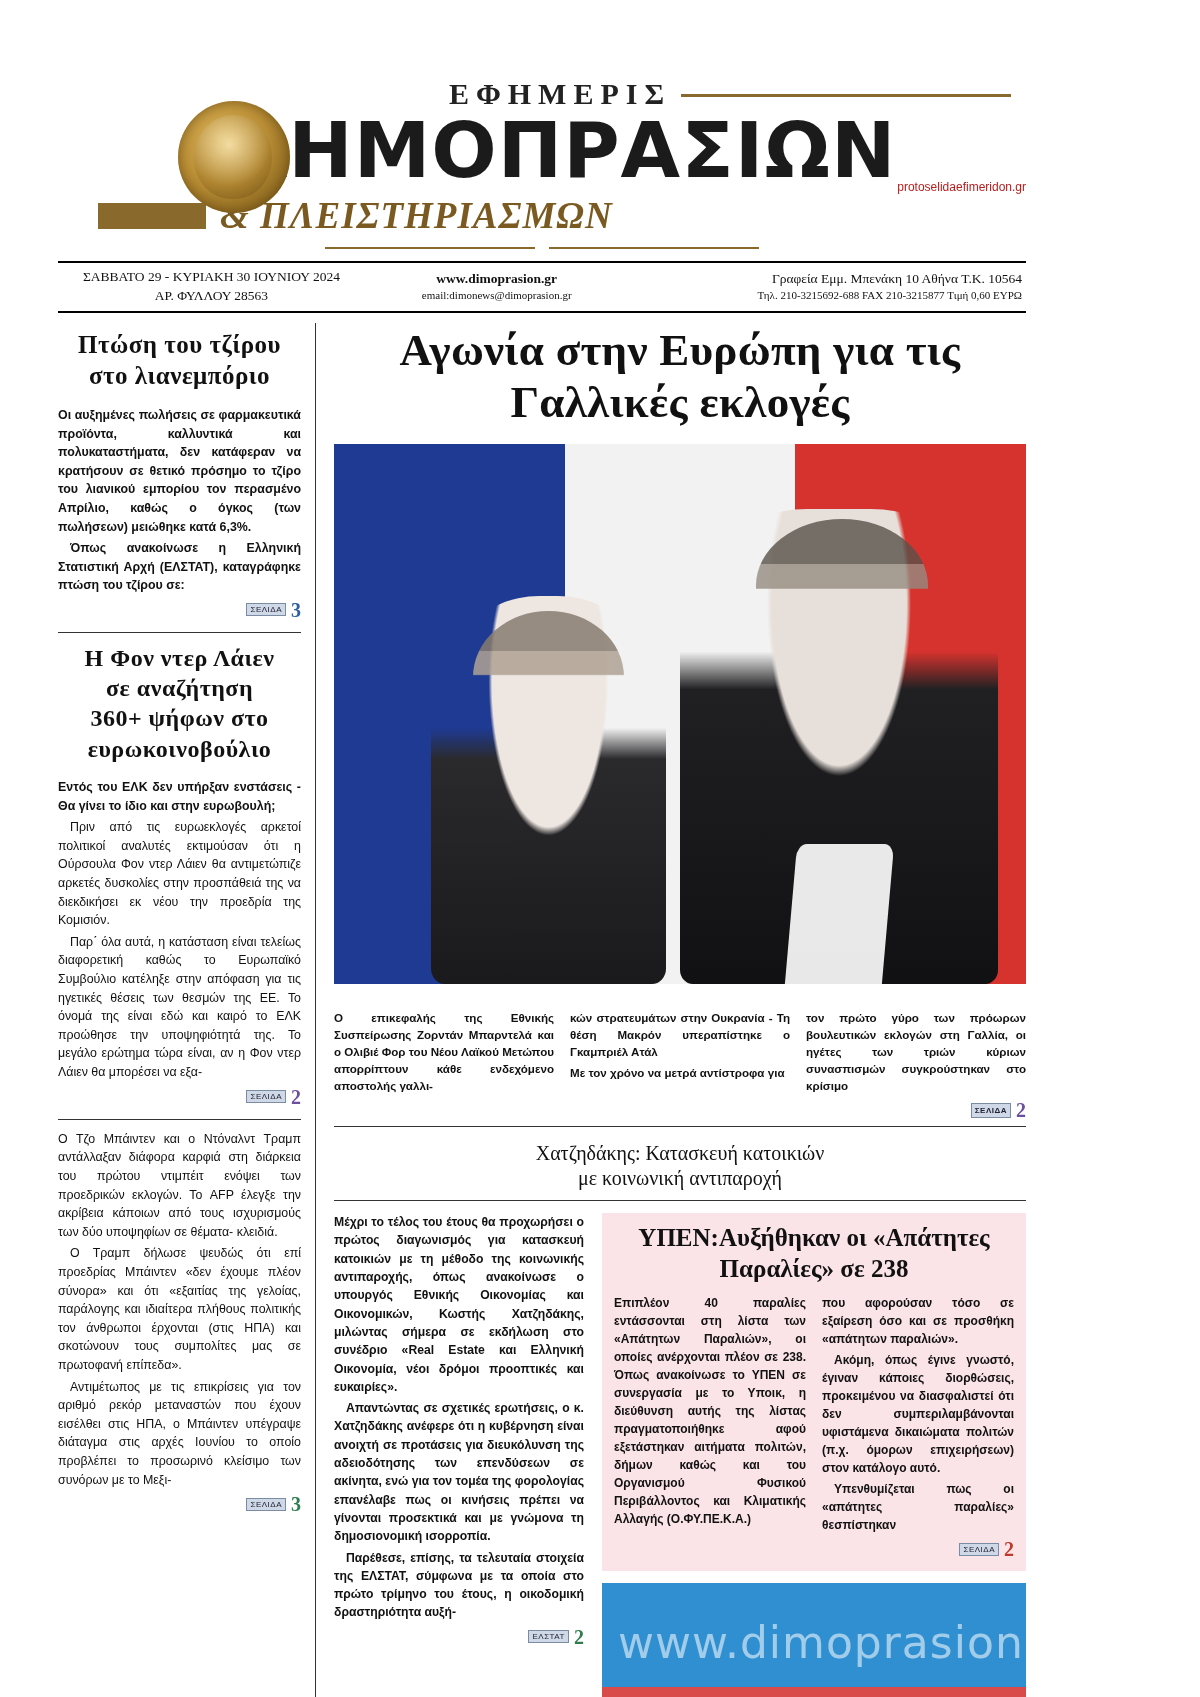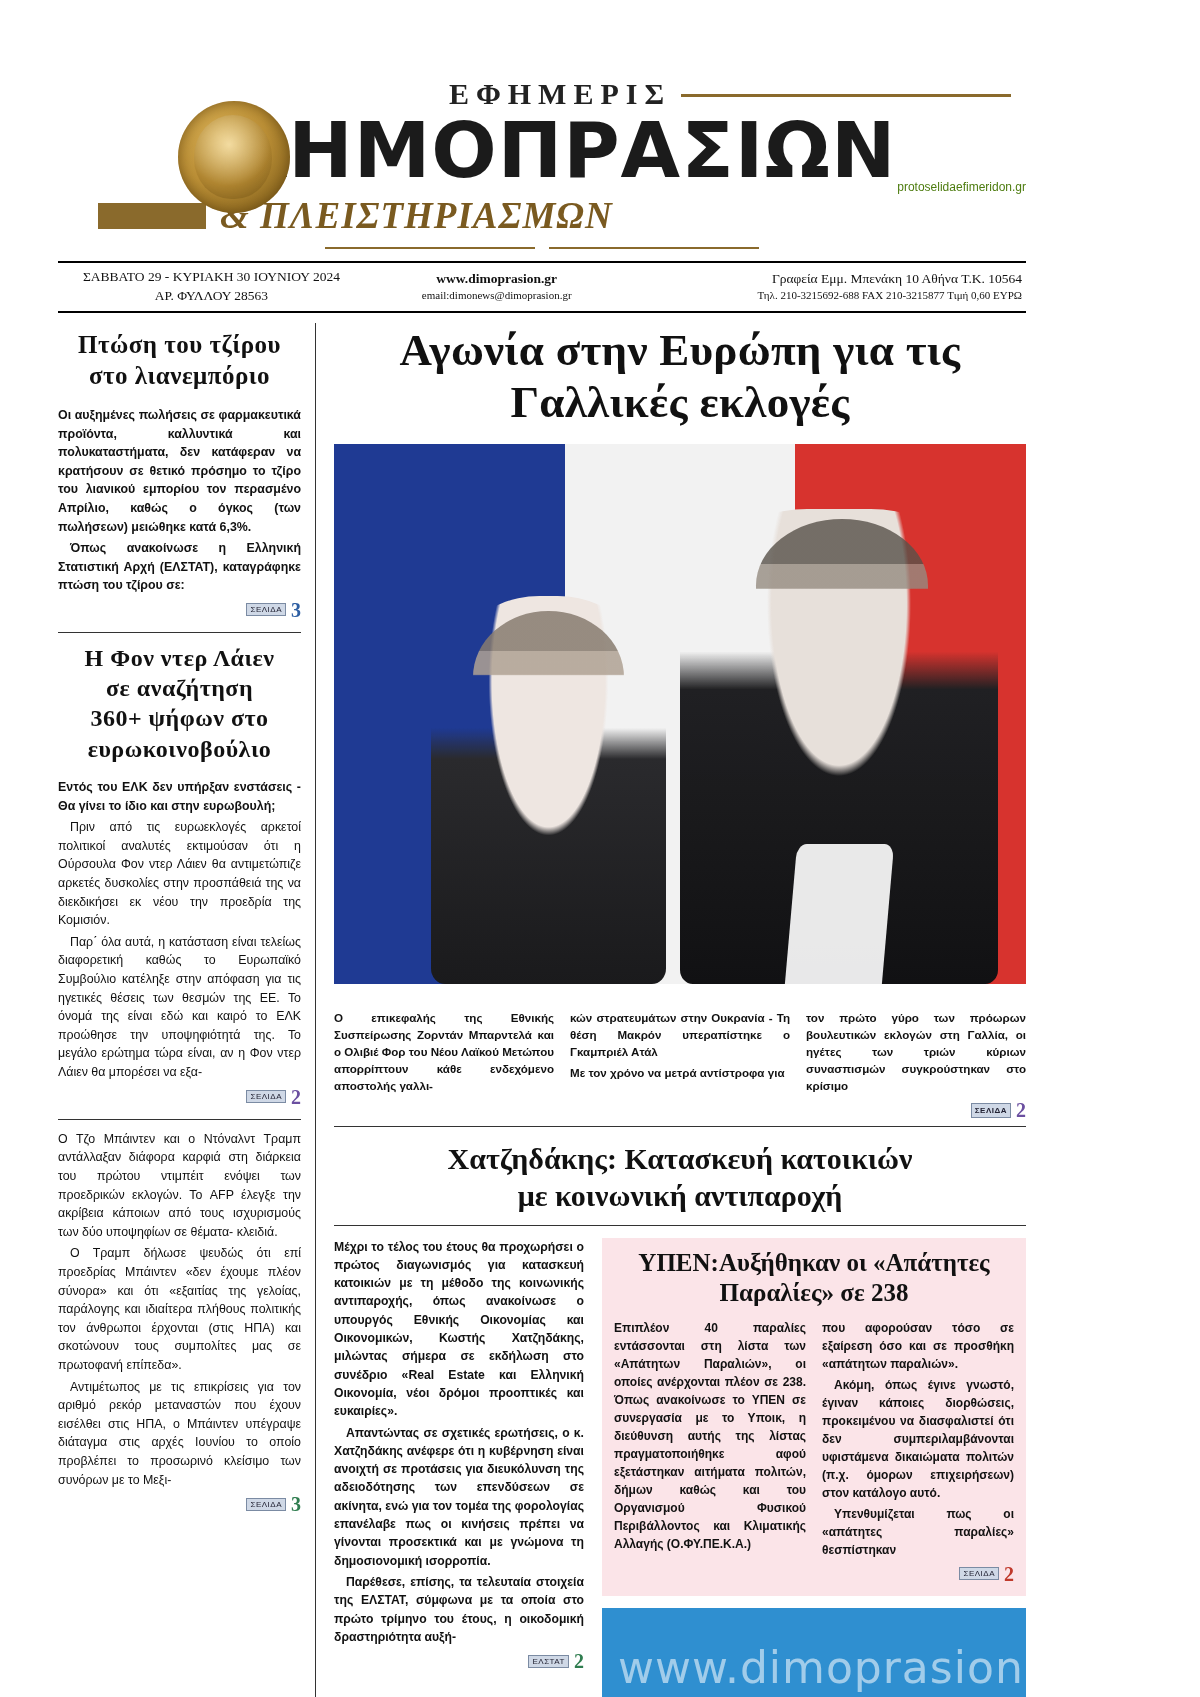--- a/index.html
+++ b/index.html
@@ -88,21 +88,21 @@
     font-size: 37px;
     color: #7a5a20;
     letter-spacing: 1px;
   }
   .m-site {
     position: absolute;
     right: 0;
     top: 165px;
     font-family: "Liberation Sans", sans-serif;
     font-size: 12px;
-    color: #4d7c0f;
+    color: #b91c1c;
   }
   .m-tag-row {
     display: flex;
     align-items: center;
     justify-content: center;
     gap: 14px;
     margin-top: 10px;
   }
   .m-tag-line { height: 2px; background: #8a6a2c; width: 210px; }
   .m-tag {
@@ -273,22 +273,22 @@
     font-size: 11.6px;
     line-height: 1.45;
     text-align: justify;
     font-weight: bold;
   }
   .cap-row .c { flex: 1; }
   .cap-row p { margin: 0 0 4px; }
 
   .mid-title {
     font-family: "Liberation Serif", serif;
-    font-weight: bold;
-    font-size: 30px;
+    font-weight: normal;
+    font-size: 20px;
     text-align: center;
     line-height: 1.22;
     margin: 14px 0 10px;
   }
   .rule-mid { border-top: 1px solid #333; margin: 6px 0 12px; }
 
   .lower-grid { display: flex; gap: 18px; }
   .lower-left { width: 250px; }
   .lower-right { flex: 1; }
   .btext {

